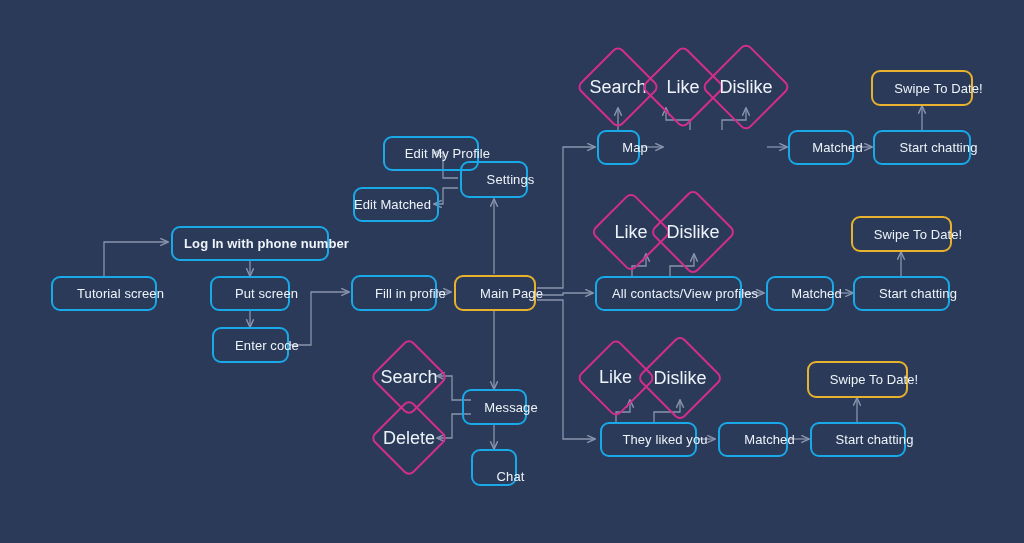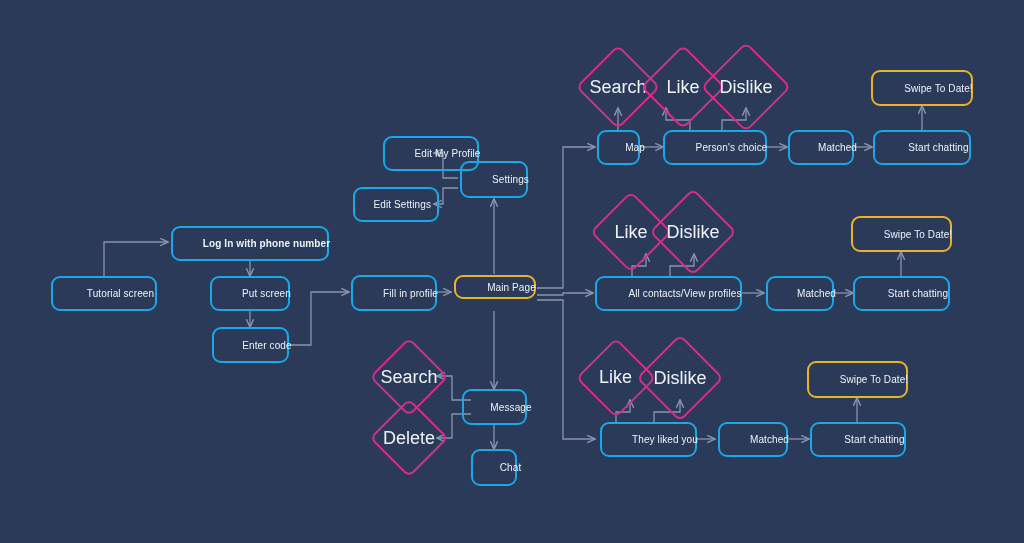--- a/index.html
+++ b/index.html
@@ -24,21 +24,21 @@
   }
   .node {
     position: absolute;
     box-sizing: border-box;
     display: flex;
     align-items: center;
     justify-content: center;
     border-radius: 9px;
     border: 2px solid #19a8e8;
     color: #eef3fa;
-    font-size: 10px;
+    font-size: 13px;
     letter-spacing: 0.1px;
     white-space: nowrap;
     background: transparent;
     padding-left: 33px;
   }
   .node.accent {
     border-color: #e8b22c;
   }
   .diamond {
     position: absolute;
@@ -145,41 +145,41 @@
   </div>
 
   <div class="node" style="left:212px; top:327px; width:77px; height:36px;">
     <span>Enter code</span>
   </div>
 
   <div class="node" style="left:351px; top:275px; width:86px; height:36px;">
     <span>Fill in profile</span>
   </div>
 
-  <div class="node accent" style="left:454px; top:275px; width:82px; height:24px;">
+  <div class="node accent" style="left:454px; top:275px; width:82px; height:36px;">
     <span>Main Page</span>
   </div>
 
   <div class="node" style="left:460px; top:161px; width:68px; height:37px;text-align:center;">
     <span>Settings</span>
   </div>
 
   <div class="node" style="left:343px; top:136px; width:96px; height:35px;margin-left:40px;">
     <span>Edit My Profile</span>
   </div>
 
   <div class="node" style="left:353px; top:187px; width:86px; height:35px; justify-content:flex-end; padding-right:6px;">
-    <span>Edit Settings</span>
+    <span>Edit Matched</span>
   </div>
 
   <div class="node" style="left:462px; top:389px; width:65px; height:36px;">
     <span>Message</span>
   </div>
 
-  <div class="node" style="left:471px; top:449px; width:46px; height:37px;">
+  <div class="node" style="left:471px; top:449px; width:46px; height:37px;align-items:flex-end;">
     <span>Chat</span>
   </div>
 
   <div class="diamond" style="left:381px; top:349px; width:56px; height:56px;">
     <div class="shape"></div>
     <div class="dlabel">Search</div>
   </div>
 
   <div class="diamond" style="left:381px; top:410px; width:56px; height:56px;">
     <div class="shape"></div>
@@ -198,23 +198,20 @@
 
   <div class="diamond" style="left:714px; top:55px; width:64px; height:64px;">
     <div class="shape"></div>
     <div class="dlabel">Dislike</div>
   </div>
 
   <div class="node" style="left:597px; top:130px; width:43px; height:35px;">
     <span>Map</span>
   </div>
 
-  <div class="node" style="left:663px; top:130px; width:104px; height:35px;">
-    <span>Person's choice</span>
-  </div>
 
   <div class="node" style="left:788px; top:130px; width:66px; height:35px;">
     <span>Matched</span>
   </div>
 
   <div class="node" style="left:873px; top:130px; width:98px; height:35px;">
     <span>Start chatting</span>
   </div>
 
   <div class="node accent" style="left:871px; top:70px; width:102px; height:36px;">

